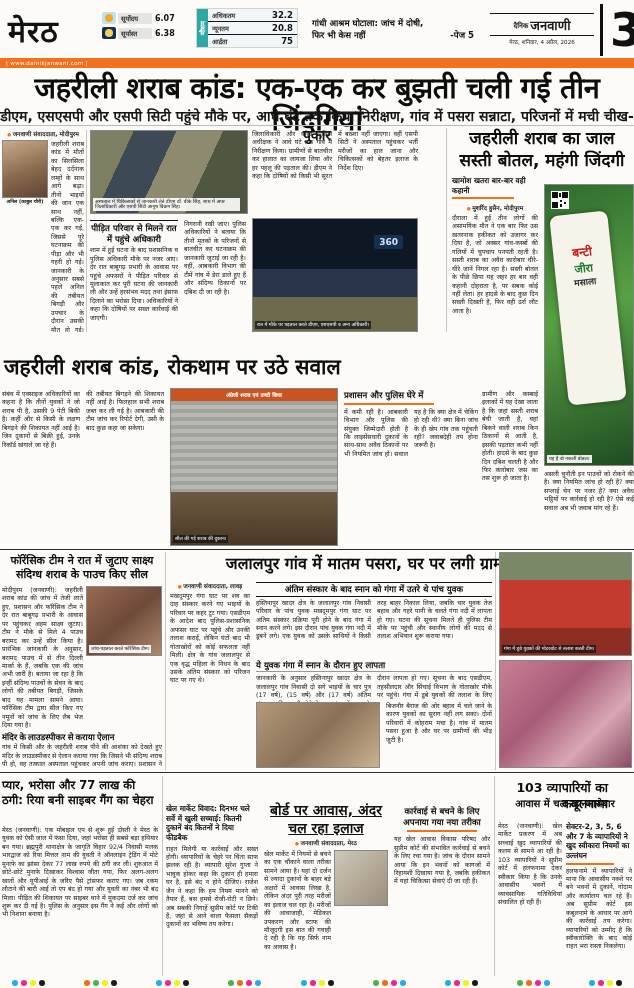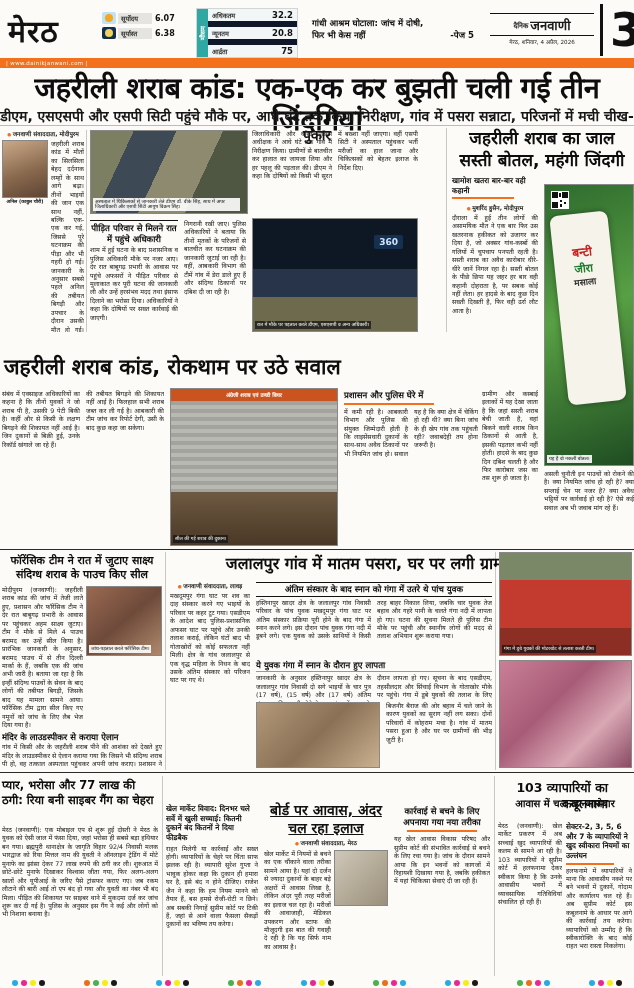--- a/index.html
+++ b/index.html
@@ -14,21 +14,21 @@
   .sunicon{width:14px;height:12px;border-radius:2px;margin-right:2px;position:relative;flex:0 0 auto;}
   .ic-day{background:#bfe3f2;} .ic-night{background:#12304e;}
   .sunicon i{position:absolute;left:3px;top:2px;width:8px;height:8px;border-radius:50%;background:#f5a623;}
   .ic-night i{background:#f0d060;}
   .sunlbl{background:#e4e4e0;padding:1px 3px;min-width:34px;font-weight:700;color:#333;}
   .sunval{font-weight:700;font-size:8px;margin-left:3px;color:#111;}
   .wbox{display:flex;width:102px;border:1px solid #cfd6d6;background:#f2f6f6;}
   .wstrip{writing-mode:vertical-rl;transform:rotate(180deg);background:#2fa7a2;color:#fff;
           font-size:6.5px;font-weight:700;text-align:center;padding:2px 1px;}
   .wrows{flex:1;}
-  .wrow{display:flex;justify-content:space-between;align-items:center;padding:1px 4px;border-bottom:6px solid #0f172a;}
+  .wrow{display:flex;justify-content:space-between;align-items:center;padding:1px 4px;border-bottom:1px solid #0f172a;}
   .wrow:last-child{border-bottom:none;}
   .wk{font-size:6.5px;font-weight:700;color:#333;}
   .wv{font-size:8.5px;font-weight:700;color:#111;}
   .teaser{font-size:8.6px;font-weight:700;line-height:1.35;color:#111;}
   .teaser .row2{display:flex;}
   .teaser .pgref{margin-left:auto;font-weight:700;}
   .paper{width:104px;text-align:center;}
   .paper .bar{border-top:1px solid #111;margin:1px 0;}
   .paper .nm{font-size:13px;font-weight:700;}
   .paper .pfx{font-size:7px;font-weight:700;margin-right:2px;vertical-align:2px;}
@@ -234,21 +234,21 @@
   <div class="abs rule-l" style="left:495px;top:552px;height:218px;"></div>
 
   <div class="abs h3" style="left:2px;top:554px;width:160px;">फॉरेंसिक टीम ने रात में जुटाए साक्ष्य संदिग्ध शराब के पाउच किए सील</div>
   <div class="abs" style="left:2px;top:586px;width:160px;height:182px;overflow:hidden;">
     <div class="floatph-r" style="width:76px;">
       <div class="ph-forensic photo" style="position:relative;width:76px;height:70px;">
         <span class="cap">जांच-पड़ताल करते फॉरेंसिक टीम।</span>
       </div>
     </div>
     <p class="bt">मोदीपुरम (जनवाणी): जहरीली शराब कांड की जांच में तेजी लाते हुए, प्रशासन और फॉरेंसिक टीम ने देर रात बाबूगढ़ प्रभारी के आवास पर पहुंचकर अहम साक्ष्य जुटाए। टीम ने मौके से मिले 4 पाउच बरामद कर उन्हें सील किया है। प्रारंभिक जानकारी के अनुसार, बरामद पाउच में से तीन दिल्ली मार्का के हैं, जबकि एक की जांच अभी जारी है। बताया जा रहा है कि इन्हीं संदिग्ध पाउचों के सेवन के बाद लोगों की तबीयत बिगड़ी, जिसके बाद यह मामला सामने आया। फॉरेंसिक टीम द्वारा सील किए गए नमूनों को जांच के लिए लैब भेज दिया गया है।</p>
-    <div class="h4" style="margin-top:3px;">मंदिर के लाउडस्पीकर से कराया ऐलान</div>
+    <div class="h4" style="margin-top:3px;font-family:Liberation Serif, serif;">मंदिर के लाउडस्पीकर से कराया ऐलान</div>
     <p class="bt">गांव में किसी और के जहरीली शराब पीने की आशंका को देखते हुए मंदिर के लाउडस्पीकर से ऐलान कराया गया कि जिसने भी संदिग्ध शराब पी हो, वह तत्काल अस्पताल पहुंचकर अपनी जांच कराए। प्रशासन ने गांव में मेडिकल टीम भी तैनात की है।</p>
   </div>
 
   <div class="abs h2c" style="left:170px;top:552px;width:460px;">जलालपुर गांव में मातम पसरा, घर पर लगी ग्रामीणों की भीड़</div>
   <div class="abs byl" style="left:170px;top:582px;width:80px;">जनवाणी संवाददाता, लावड़</div>
   <div class="abs bt" style="left:170px;top:592px;width:80px;height:176px;">मखदूमपुर गंगा घाट पर शव का दाह संस्कार करने गए भाइयों के परिवार पर कहर टूट गया। एसडीएम के आदेश बाद पुलिस-प्रशासनिक अफसर घाट पर पहुंचे और उनकी तलाश कराई, लेकिन घंटों बाद भी गोताखोरों को कोई सफलता नहीं मिली। क्षेत्र के गांव जलालपुर से एक वृद्ध महिला के निधन के बाद उसके अंतिम संस्कार को परिजन घाट पर गए थे।</div>
 
   <div class="abs" style="left:256px;top:582px;width:236px;">
     <div class="h4" style="text-align:center;border-top:1px solid #111;border-bottom:1px solid #111;padding:1px 0;">अंतिम संस्कार के बाद स्नान को गंगा में उतरे थे पांच युवक</div>
     <div class="bt cols2" style="height:58px;margin-top:2px;">हस्तिनापुर खादर क्षेत्र के जलालपुर गांव निवासी परिवार के पांच युवक मखदूमपुर गंगा घाट पर अंतिम संस्कार प्रक्रिया पूरी होने के बाद गंगा में स्नान करने लगे। इस दौरान पांच युवक गंगा नदी में डूबने लगे। एक युवक को उसके साथियों ने किसी तरह बाहर निकाल लिया, जबकि चार युवक तेज बहाव और गहरे पानी के चलते गंगा नदी में लापता हो गए। घटना की सूचना मिलते ही पुलिस टीम मौके पर पहुंची और स्थानीय लोगों की मदद से तलाश अभियान शुरू कराया गया।</div>

